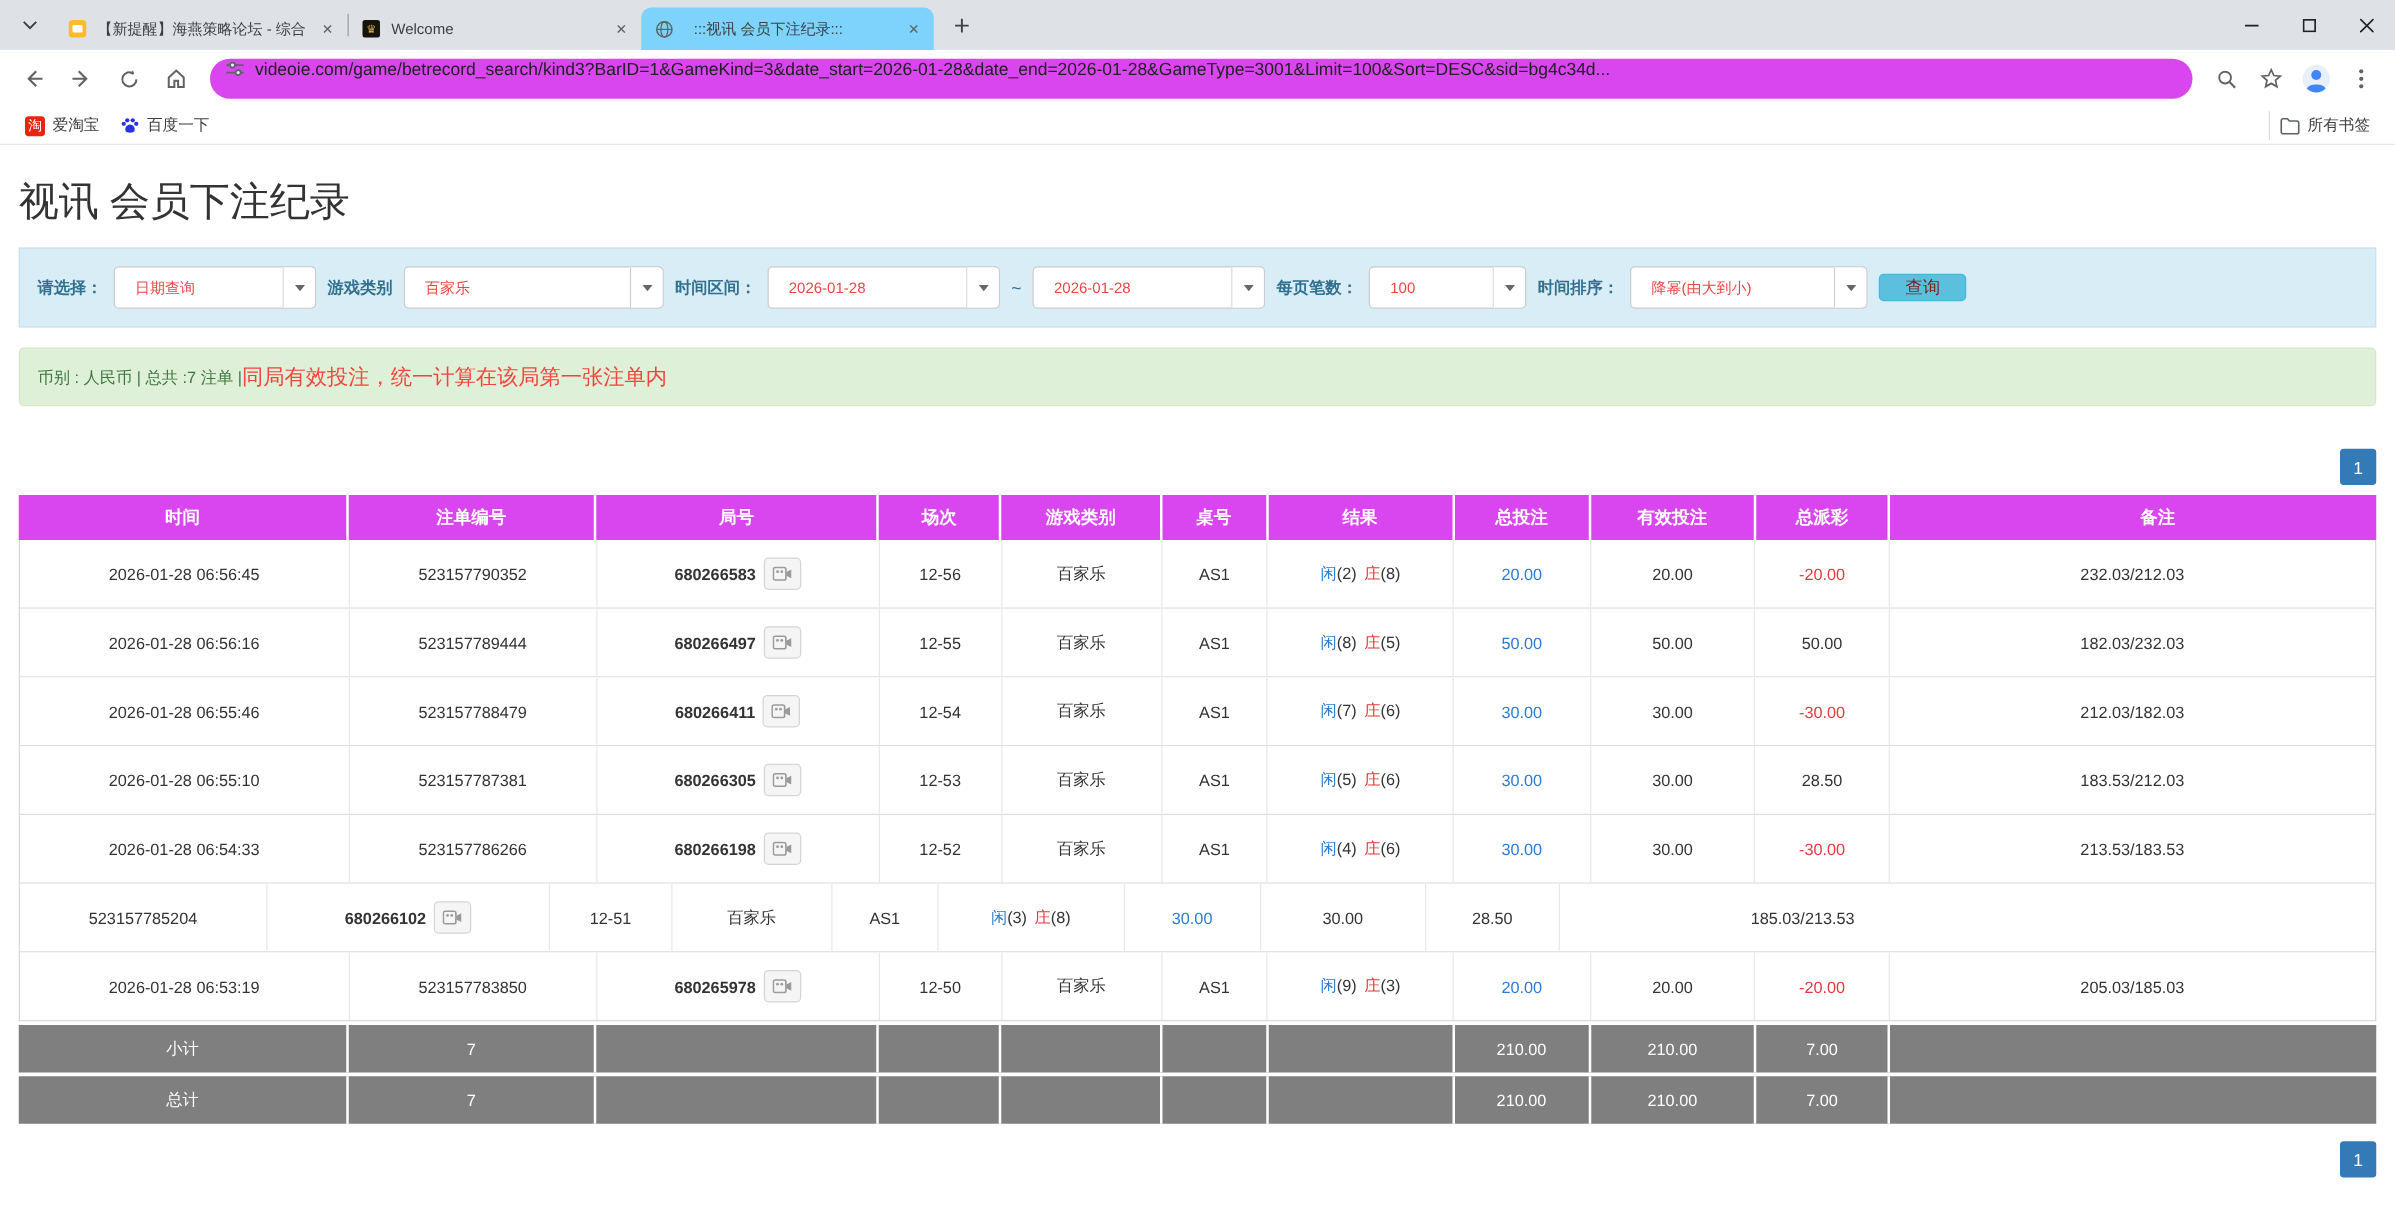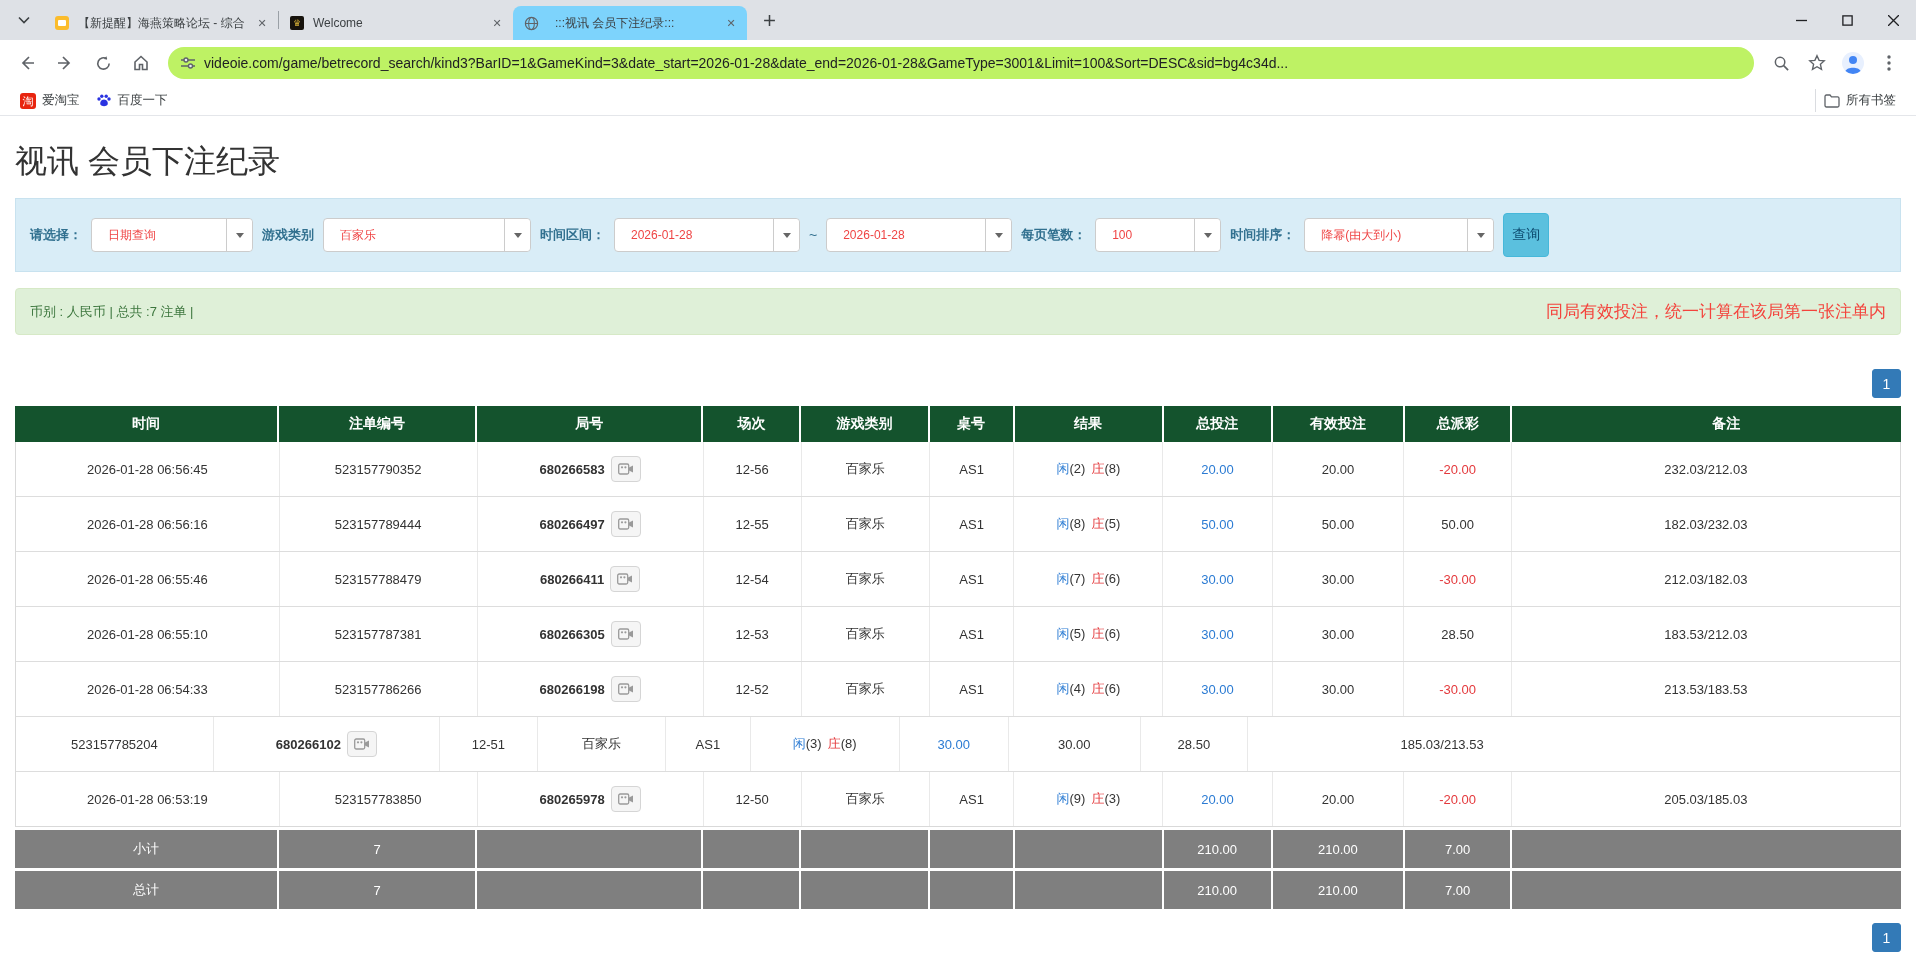--- a/index.html
+++ b/index.html
@@ -17,55 +17,55 @@
   .favicon { width:16px; height:16px; flex:0 0 16px; display:flex; align-items:center; justify-content:center; }
   .fav-forum { background:#fbbc2c; border-radius:3px; width:14px; height:14px; position:relative; }
   .fav-forum::after{ content:""; position:absolute; left:3px; top:4px; width:8px; height:6px; background:#fff; border-radius:1px;}
   .fav-welcome { background:#17130d; border-radius:2px; width:14px; height:14px; color:#d4af37; font-size:9px; line-height:14px; text-align:center; }
   .new-tab-btn { align-self:center; width:28px; height:28px; border-radius:14px; display:flex; align-items:center; justify-content:center; margin-left:8px; color:#3c4043; font-size:18px; cursor:pointer; }
   .win-controls { position:absolute; right:0; top:0; height:40px; display:flex; }
   .win-btn { width:46px; height:40px; display:flex; align-items:center; justify-content:center; color:#202124; cursor:pointer; }
 
   .toolbar { height:46px; background:#fff; display:flex; align-items:center; padding:0 10px; gap:4px; }
   .nav-btn { width:34px; height:34px; border-radius:17px; display:flex; align-items:center; justify-content:center; cursor:pointer; }
-  .omnibox { flex:1; height:32px; background:#bef264; border-radius:16px; display:flex; align-items:center; padding:16px 12px; gap:8px; margin:0 6px; }
+  .omnibox { flex:1; height:32px; background:#d946ef; border-radius:16px; display:flex; align-items:flex-end; padding:16px 12px; gap:8px; margin:0 6px; }
   .omnibox .url { font-size:14px; color:#202124; white-space:nowrap; overflow:hidden; }
   .right-icons { display:flex; align-items:center; gap:2px; }
 
   .bookmarks-bar { height:30px; background:#fff; border-bottom:1px solid #e4e6ea; display:flex; align-items:center; padding:0 12px; font-size:12.5px; color:#3c4043; }
   .bm-item { display:flex; align-items:center; gap:6px; padding:3px 8px; border-radius:6px; cursor:pointer; }
   .bm-ico-taobao { width:16px; height:16px; background:#e8250f; border-radius:3px; color:#fff; font-size:11px; line-height:16px; text-align:center; }
   .bm-spacer { flex:1; }
   .bm-right { display:flex; align-items:center; gap:6px; padding:3px 8px; border-left:1px solid #dadce0; cursor:pointer; }
 
   
   .page { padding:0 15px; }
   .page-title { font-size:32px; font-weight:500; color:#333; margin:24px 0 14px 0; }
 
   .filter-panel { background:#d9edf7; border:1px solid #c8e2ef; border-radius:0; padding:14px 14px; display:flex; align-items:center; gap:9px; }
   .f-label { font-size:13px; font-weight:bold; color:#31708f; white-space:nowrap; }
   .combo { height:34px; background:#fff; border:1px solid #ccc; border-radius:4px; display:flex; align-items:stretch; cursor:pointer; }
   .combo .val { display:flex; align-items:center; padding:0 16px; font-size:12px; color:#ef4444; flex:1; white-space:nowrap; }
   .combo .caret { width:26px; border-left:1px solid #ccc; display:flex; align-items:center; justify-content:center; background:#fff; border-radius:0 4px 4px 0; }
   .caret i { width:0; height:0; border-left:4px solid transparent; border-right:4px solid transparent; border-top:5px solid #666; }
   .tilde { color:#31708f; font-size:14px; }
-  .btn-query { background:#5bc0de; border:1px solid #46b8da; color:#0c4a6e; font-size:14px; padding:0 8px; height:44px; border-radius:4px; cursor:pointer; }
-
-  .summary-bar { margin-top:16px; background:#dff0d8; border:1px solid #d6e9c6; border-radius:4px; padding:11px 14px; display:flex; justify-content:space-between; align-items:center; }
+  .btn-query { background:#5bc0de; border:1px solid #46b8da; color:#7f1d1d; font-size:14px; padding:0 20px; height:22px; border-radius:4px; cursor:pointer; }
+
+  .summary-bar { margin-top:16px; background:#dff0d8; border:1px solid #d6e9c6; border-radius:4px; padding:11px 14px; display:flex; justify-content:flex-start; align-items:center; }
   .summary-left { font-size:13px; color:#3c763d; }
   .summary-right { font-size:17px; color:#f4433c; }
 
   .pager-row { display:flex; justify-content:flex-end; margin:34px 0 8px 0; }
   .pager-row.bottom { margin:14px 0 0 0; }
   .page-btn { min-width:29px; height:29px; background:#337ab7; border:1px solid #337ab7; color:#fff; font-size:14px; display:flex; align-items:center; justify-content:center; border-radius:3px; cursor:pointer; }
 
   
   .btable { width:100%; }
   .trow { display:flex; }
-  .thead { background:#14532d; }
+  .thead { background:#d946ef; }
   .thead .tcell { color:#fff; font-size:14px; font-weight:bold; height:36px; border-right:2px solid #fff; }
   .thead .tcell:last-child { border-right:none;padding-left:39px; }
   .tbody { border:1px solid #d9d9d9; border-top:none; }
   .tbody .trow { border-bottom:1px solid #ddd; background:#fff; }
   .tbody .trow:last-child { border-bottom:none; }
   .tbody .tcell { height:54px; font-size:13px; color:#333; border-right:1px solid #e9e9e9; }
   .tbody .tcell:last-child { border-right:none; }
   .tcell { display:flex; align-items:center; justify-content:center; gap:6px; text-align:center; }
   .c0{width:14%;} .c1{width:10.5%;} .c2{width:12%;font-weight:bold;} .c3{width:5.2%;} .c4{width:6.8%;}
   .c5{width:4.5%;} .c6{width:7.9%;} .c7{width:5.8%;} .c8{width:7%;} .c9{width:5.7%;} .c10{width:20.6%;}

